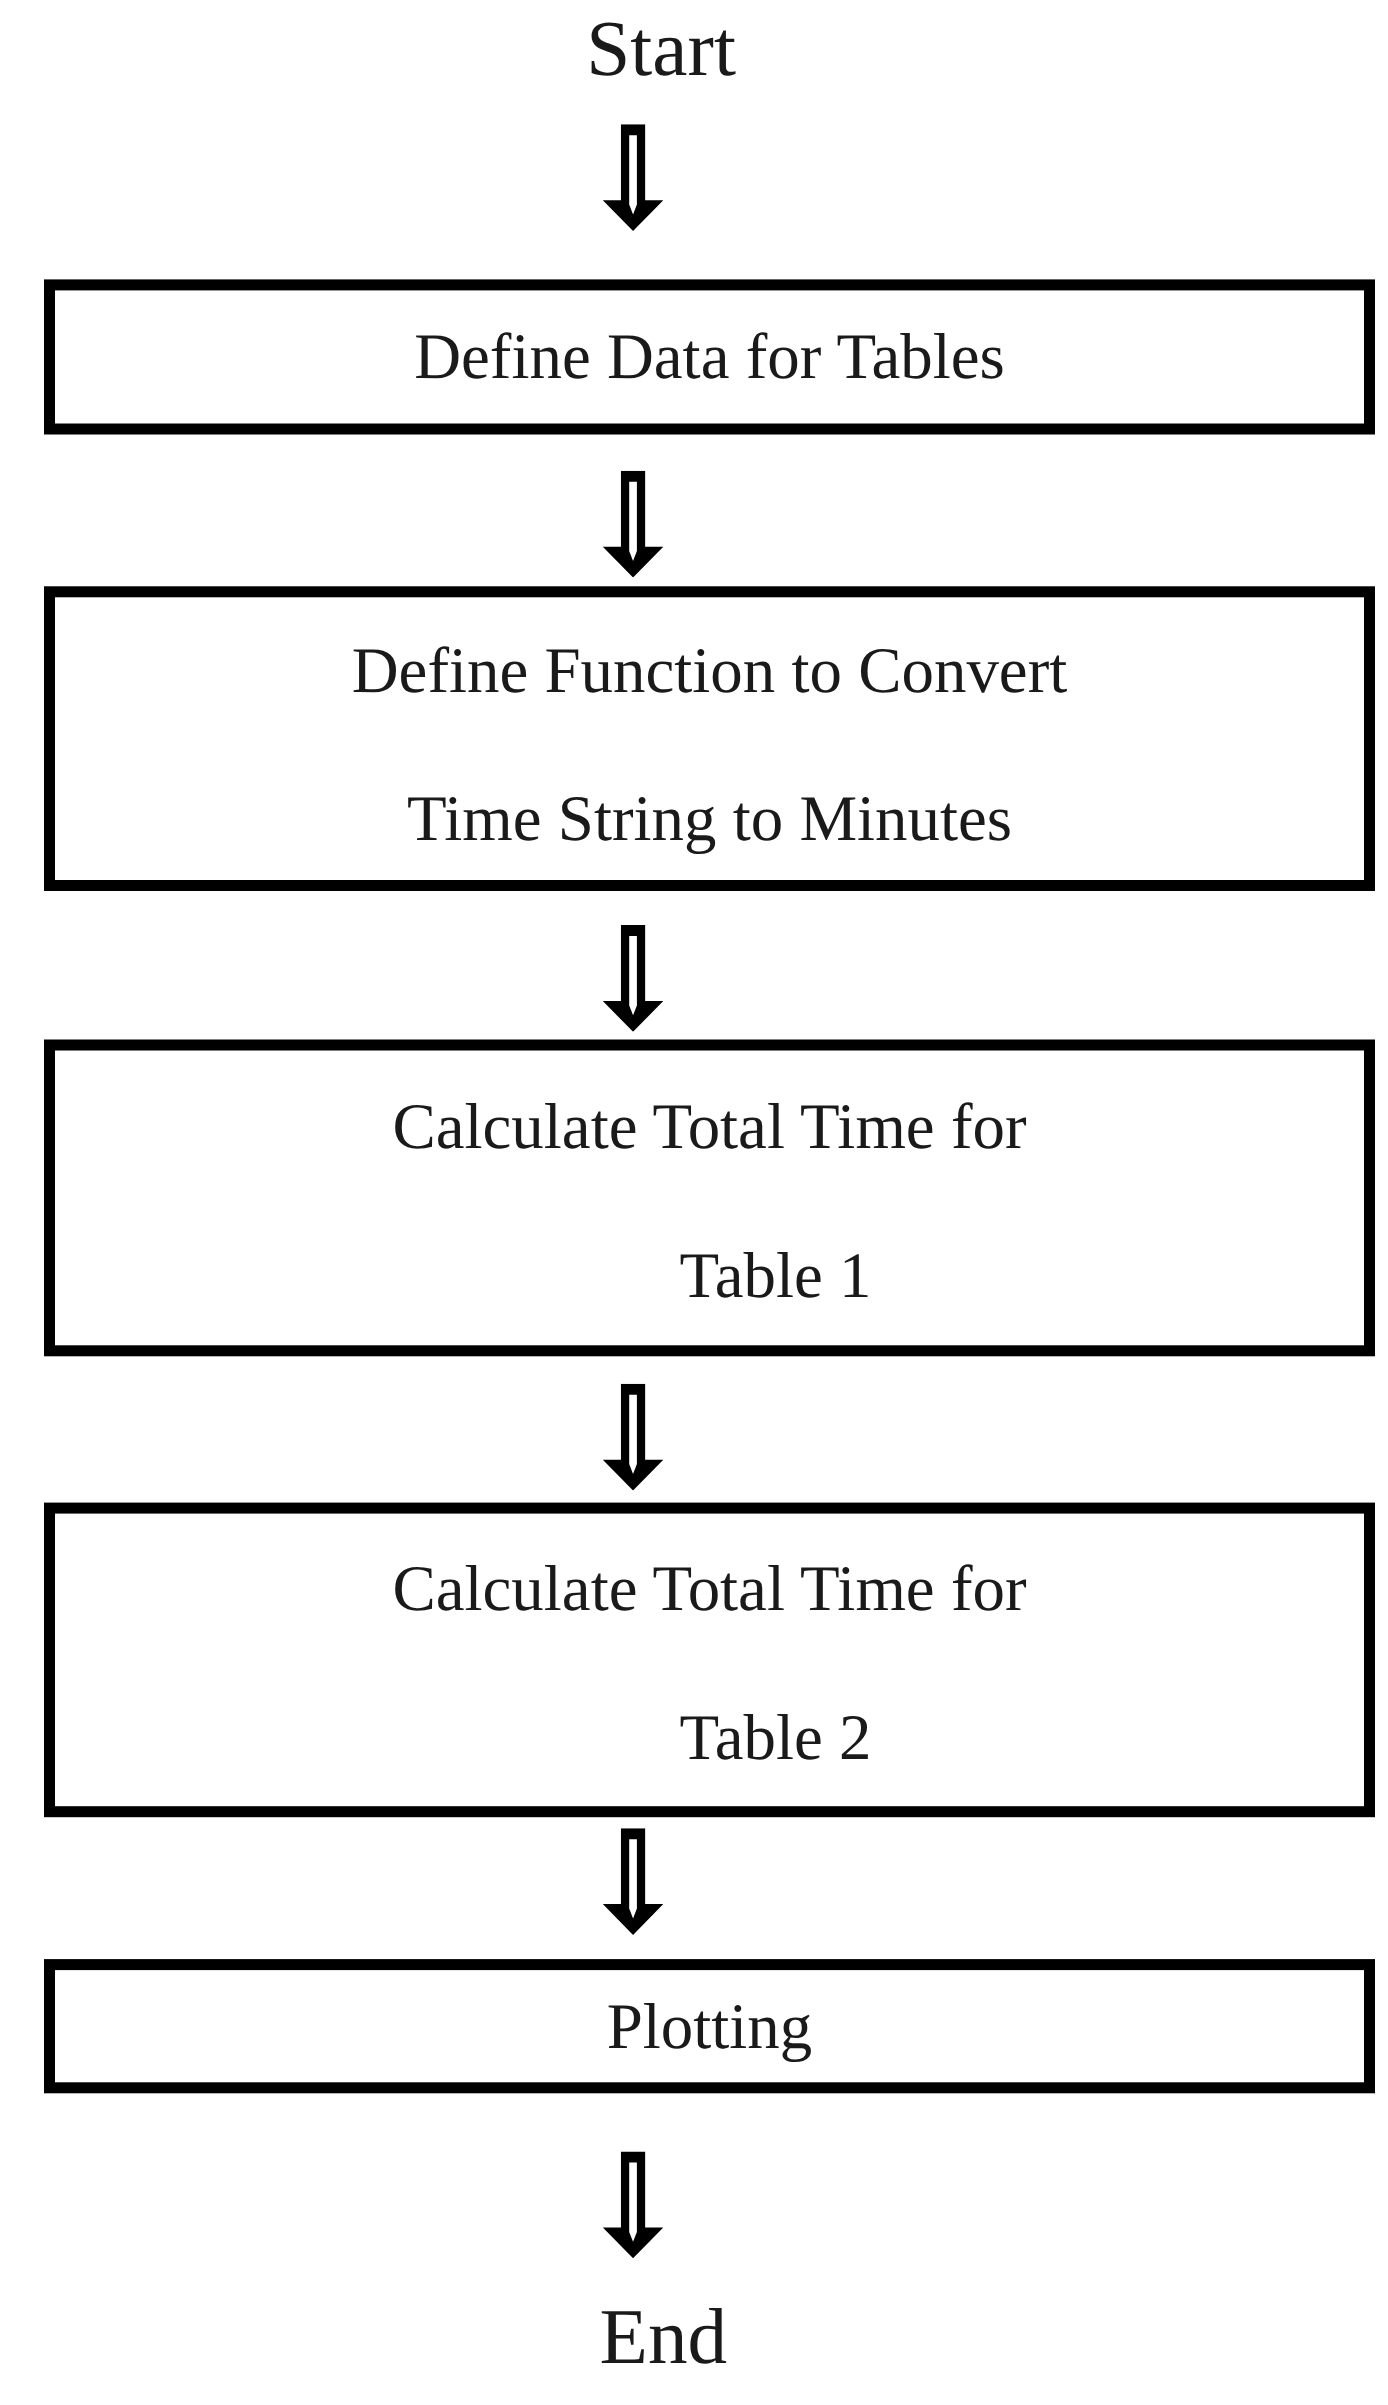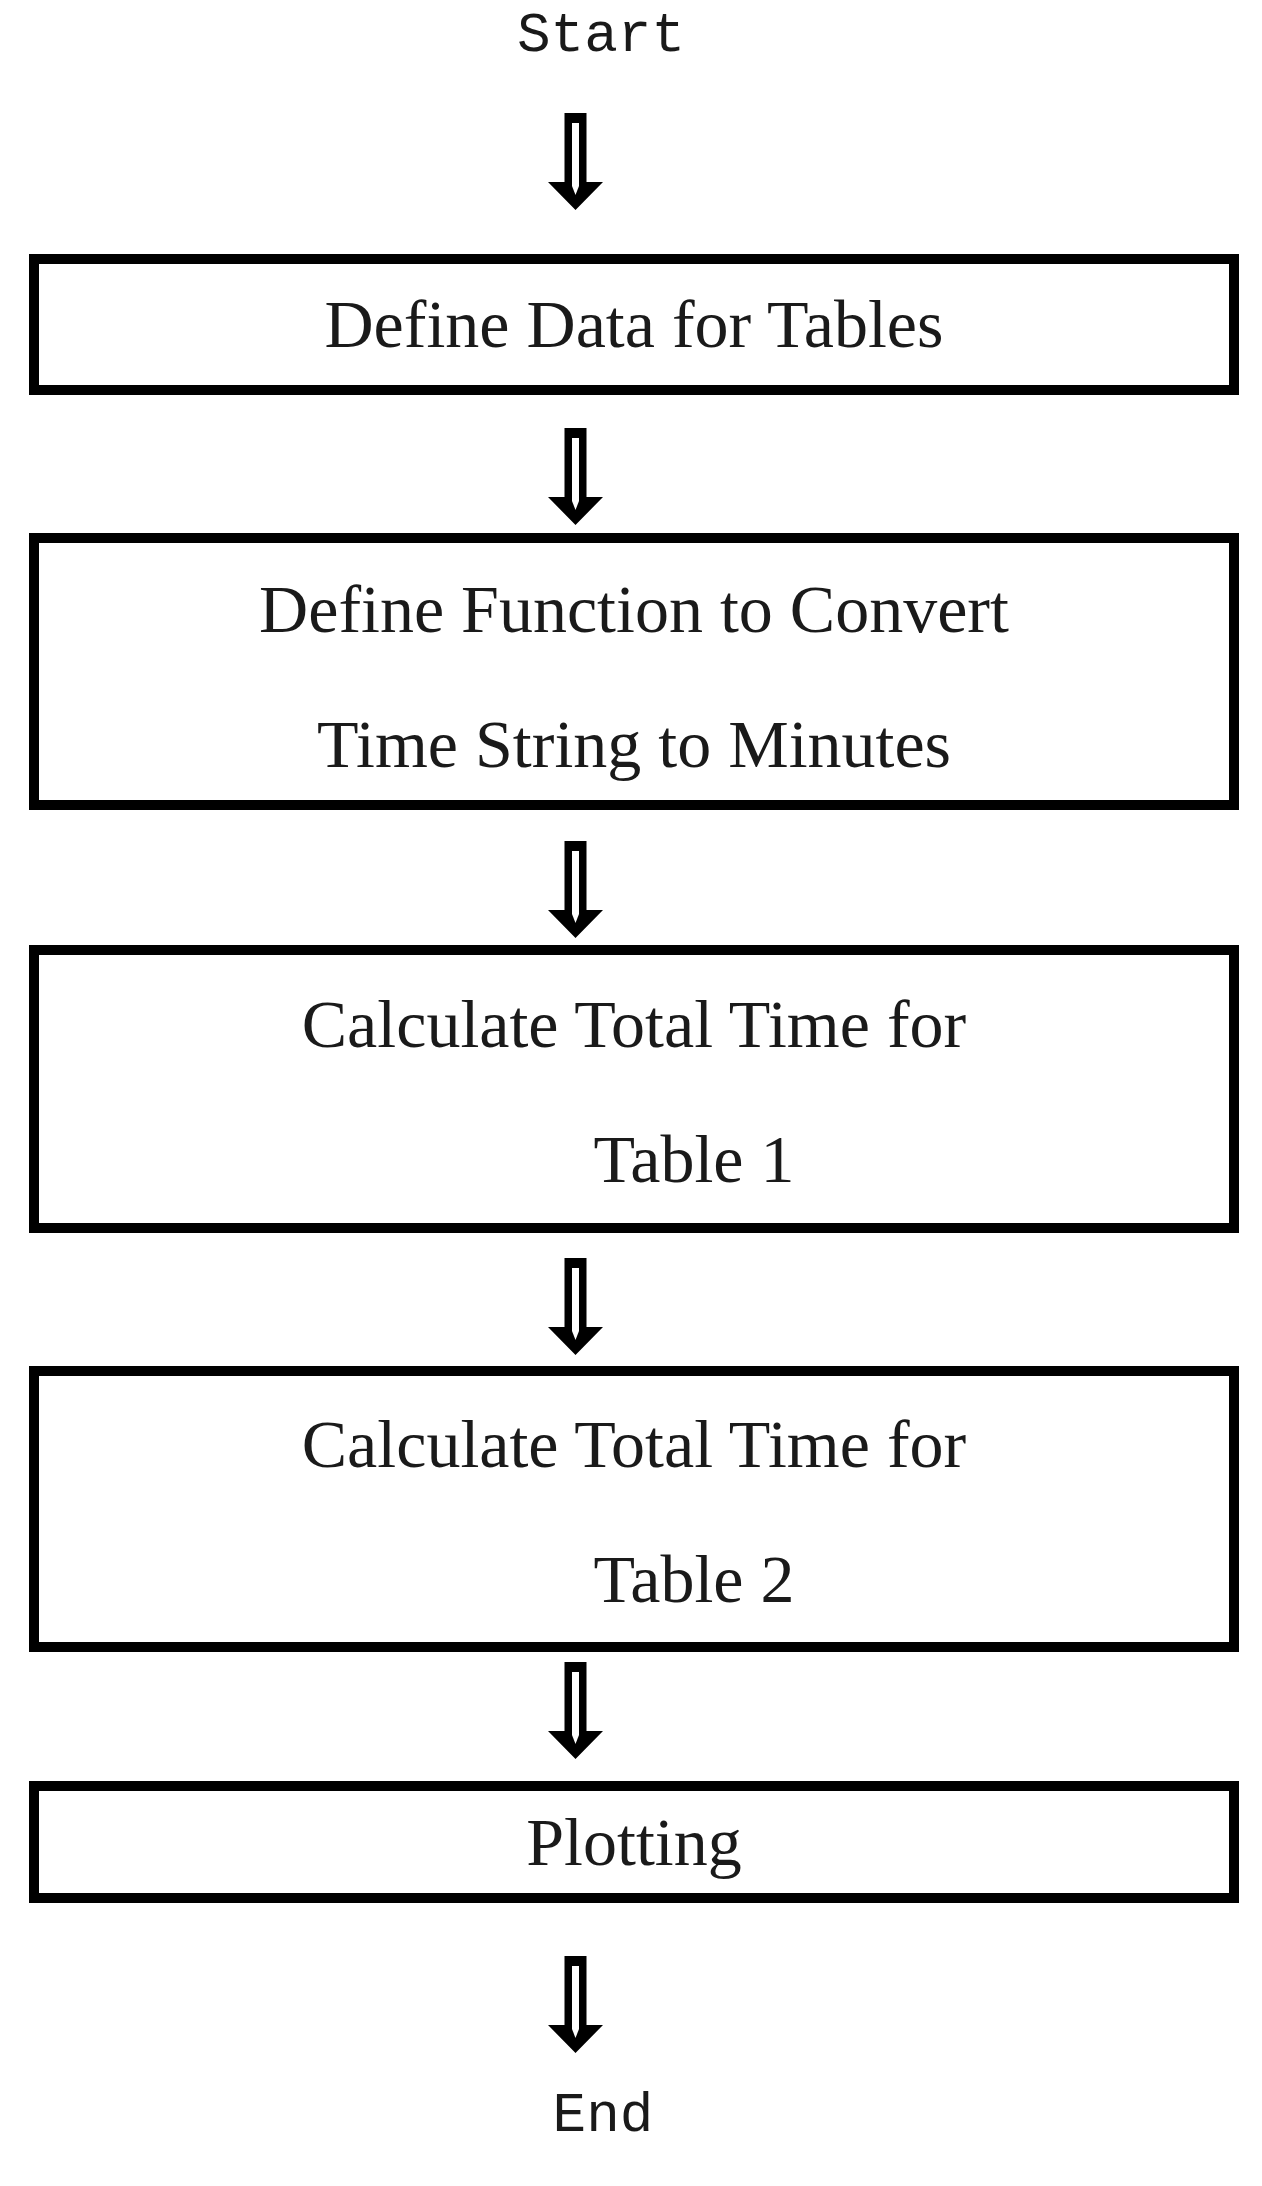--- a/index.html
+++ b/index.html
@@ -12,41 +12,40 @@
     background: #ffffff;
     font-family: "Liberation Serif", "DejaVu Serif", serif;
     color: #1a1a1a;
     overflow: hidden;
   }
 
   
   .terminal {
     position: absolute;
     transform: translateX(-50%);
-    font-size: 56px;
+    font-size: 72px;
     line-height: 1;
     white-space: nowrap;
     color: #1a1a1a;
-    font-family: Liberation Mono, monospace;
   }
   .terminal.start { left: 601px; top: 8px; }
   .terminal.end   { left: 603px; top: 2088px; }
 
   
   .box {
     position: absolute;
-    left: 29px;
+    left: 40px;
     width: 1210px;
     border: 10px solid #000000;
     background: #ffffff;
     display: flex;
     flex-direction: column;
     justify-content: center;
     text-align: center;
-    font-size: 68px;
+    font-size: 59px;
     line-height: 135px;
     white-space: nowrap;
   }
   .box.b1 { top: 254px;  height: 141px; }
   .box.b2 { top: 533px;  height: 277px; padding-top: 10px; }
   .box.b3 { top: 945px;  height: 288px; padding-top: 6px; }
   .box.b4 { top: 1366px; height: 286px; padding-top: 6px; }
   .box.b5 { top: 1781px; height: 122px; }
 
   

